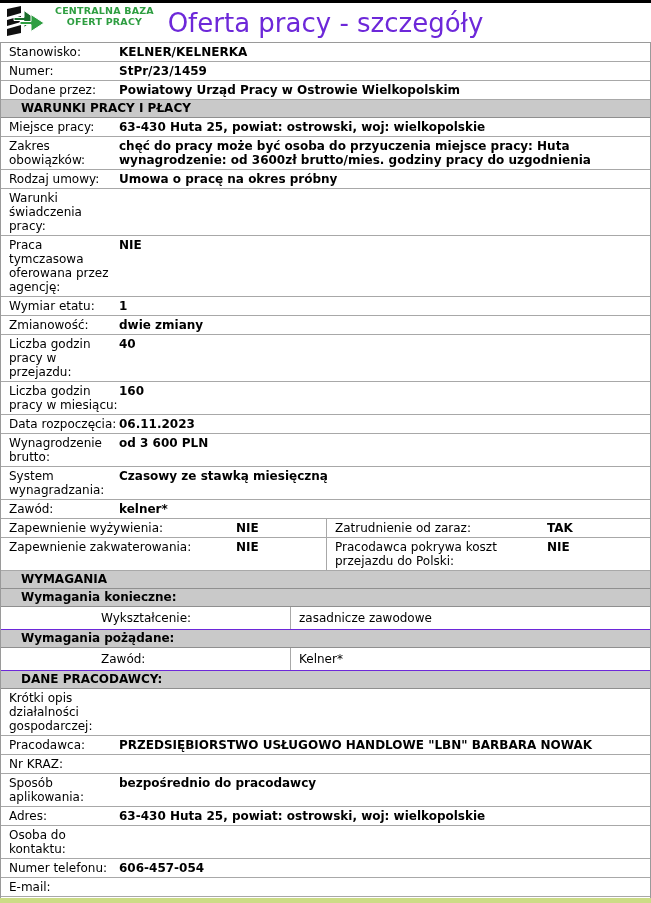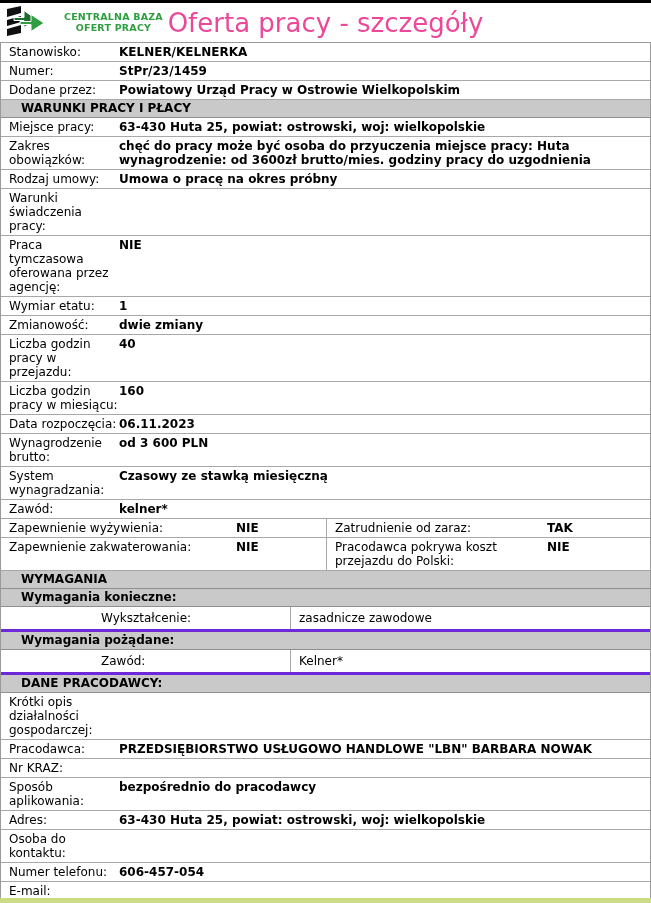--- a/index.html
+++ b/index.html
@@ -8,42 +8,42 @@
     height: 903px;
     overflow: hidden;
     position: relative;
     background: #ffffff;
     color: #000;
     font-family: "DejaVu Sans", "Liberation Sans", sans-serif;
     font-size: 12px;
   }
   .topline { height: 3px; background: #000; }
   .header { position: relative; height: 39px; display: flex; align-items: center; padding: 0 6px; }
-  .logo { display: flex; align-items: center; gap: 16px; }
+  .logo { display: flex; gap: 7px; }
   .logo-text { color: #2e9e41; font-weight: bold; font-size: 9.5px; line-height: 1.15; text-align: center; letter-spacing: .2px; white-space: nowrap; }
-  .title { position: absolute; left: 50%; top: 50%; transform: translate(-50%,-50%); font-size: 26px; white-space: nowrap; color: #ec4899; }
+  .title { position: absolute; left: 50%; top: 50%; transform: translate(-50%,-50%); font-size: 26px; white-space: nowrap; color: #6d28d9; }
 
   .tbl { border-left: 1px solid #9a9a9a; border-right: 1px solid #9a9a9a; border-top: 1px solid #9a9a9a; }
 
   .row { display: flex; border-bottom: 1px solid #a8a8a8; padding: 2px 0 2px 8px; line-height: 14px; min-height: 19px; }
   .row .label { width: 110px; flex: none; }
   .row .value { font-weight: bold; flex: 1; padding-right: 4px; }
 
   .bar { background: #c9c9c9; font-weight: bold; padding: 2px 20px; line-height: 13px; border-bottom: 1px solid #8f8f8f; min-height: 17px; }
 
   .pair { display: flex; border-bottom: 1px solid #a8a8a8; line-height: 14px; }
   .pcell { display: flex; padding: 2px 0 2px 8px; }
   .pcell.left  { width: 325px; flex: none; }
   .pcell.right { flex: 1; border-left: 1px solid #a8a8a8; }
   .pcell .plabel { flex: none; }
   .left  .plabel { width: 227px; }
   .right .plabel { width: 212px; }
   .pcell .pvalue { font-weight: bold; flex: 1; padding-right: 4px; }
 
-  .indent-row { display: flex; border-bottom: 3px solid #6d28d9; line-height: 14px; justify-content: space-between; }
+  .indent-row { display: flex; border-bottom: 1px solid #6d28d9; line-height: 14px; justify-content: space-between; }
   .indent-row .ilabel { width: 290px; flex: none; padding: 4px 4px 4px 100px; border-right: 1px solid #a8a8a8; }
   .indent-row .ival { flex: 1; font-weight: normal; padding: 4px 8px; }
 
   .bottom-strip { position: absolute; left: 0; right: 0; bottom: 0; height: 5px; background: #ccdc86; }
 </style>
 </head>
 <body>
 
 <div class="topline"></div>
 

